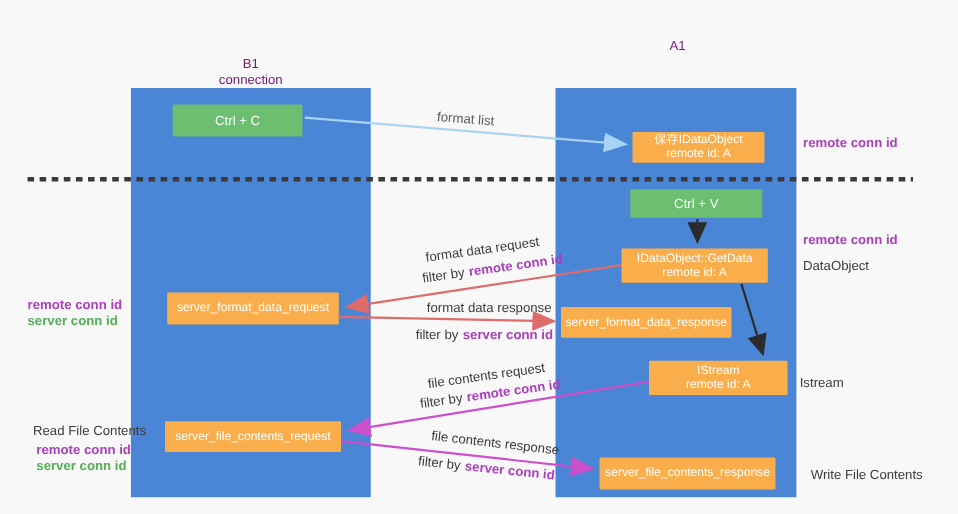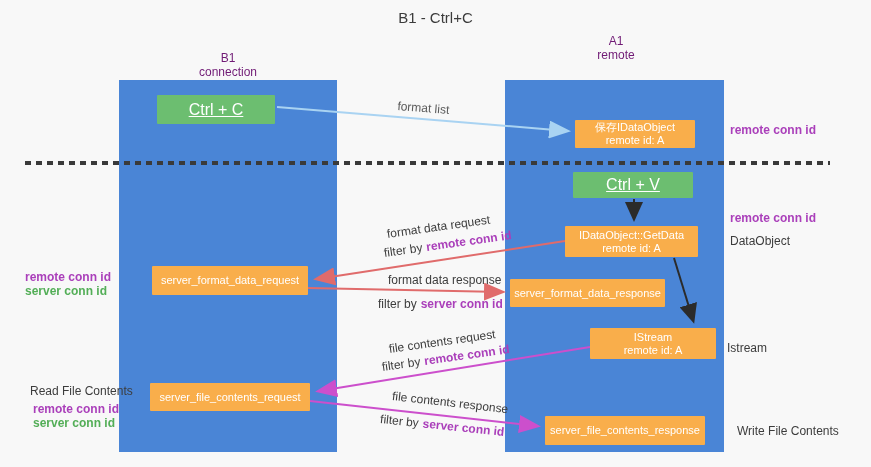--- a/index.html
+++ b/index.html
@@ -19,45 +19,43 @@
   }
   .column{
     background:#4a85d6;top:80px;height:372px;
   }
   .box{
     display:flex;flex-direction:column;align-items:center;justify-content:center;
     color:#ffffff;text-align:center;border-radius:1px;
   }
   .box.green{background:#6cbe70;}
   .box.orange{background:#f9ae4b;}
-  .box .l1{font-size:16px;line-height:14px;text-decoration:underline;}
+  .box .l1{font-size:12px;line-height:14px;}
   .box .s1{font-size:11px;line-height:13px;}
   .lbl{font-size:12px;line-height:14px;white-space:nowrap;}
   .dark{color:#3c3c3c;}
   .gray{color:#5a5a5a;}
   .purple{color:#aa3fba;font-weight:bold;}
   .greenlbl{color:#53ae57;font-weight:bold;}
   .rot{transform-origin:left top;}
   .filter-gap{margin-right:4px;}
   svg.layer{position:absolute;left:0;top:0;pointer-events:none;}
 </style>
 </head>
 <body>
 
 <div class="abs title">
-  <div>B1 - Ctrl+C</div>
 </div>
 
 <div class="abs colheader" style="left:158px;top:51px;">
   <div>B1</div>
   <div>connection</div>
 </div>
 <div class="abs colheader" style="left:546px;top:34px;">
   <div>A1</div>
-  <div>remote</div>
 </div>
 
 <div class="abs column" style="left:119px;width:218px;"></div>
 <div class="abs column" style="left:505px;width:219px;"></div>
 
 <svg class="layer" width="871" height="467" viewBox="0 0 871 467">
   <defs>
     <marker id="mblue" markerWidth="11" markerHeight="9" refX="9" refY="4.5" orient="auto">
         <path d="M0,0 L11,4.5 L0,9 z" fill="#a9d3f2"></path>
       </marker>

